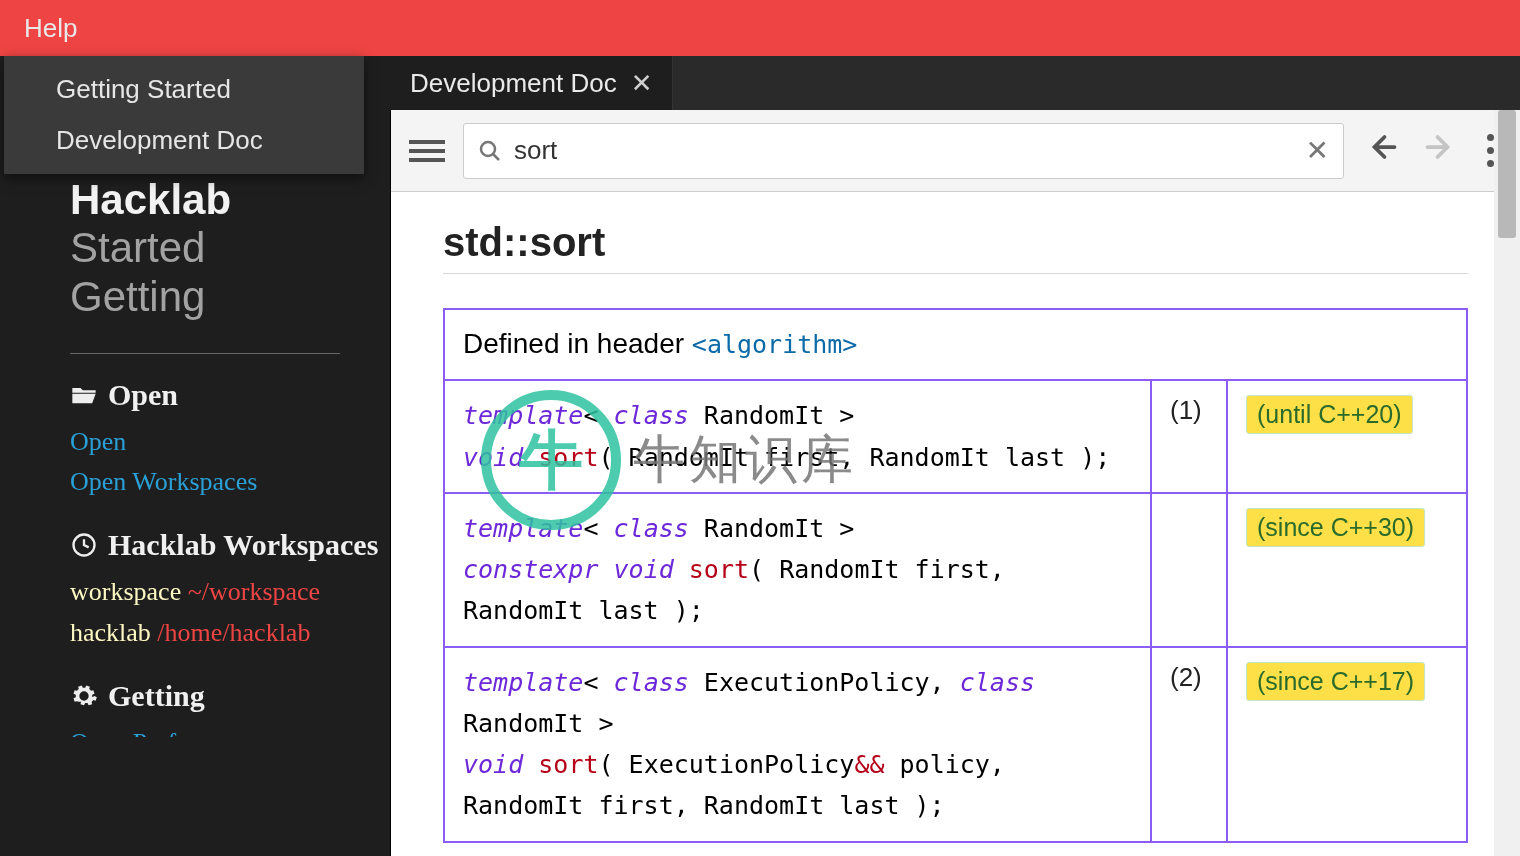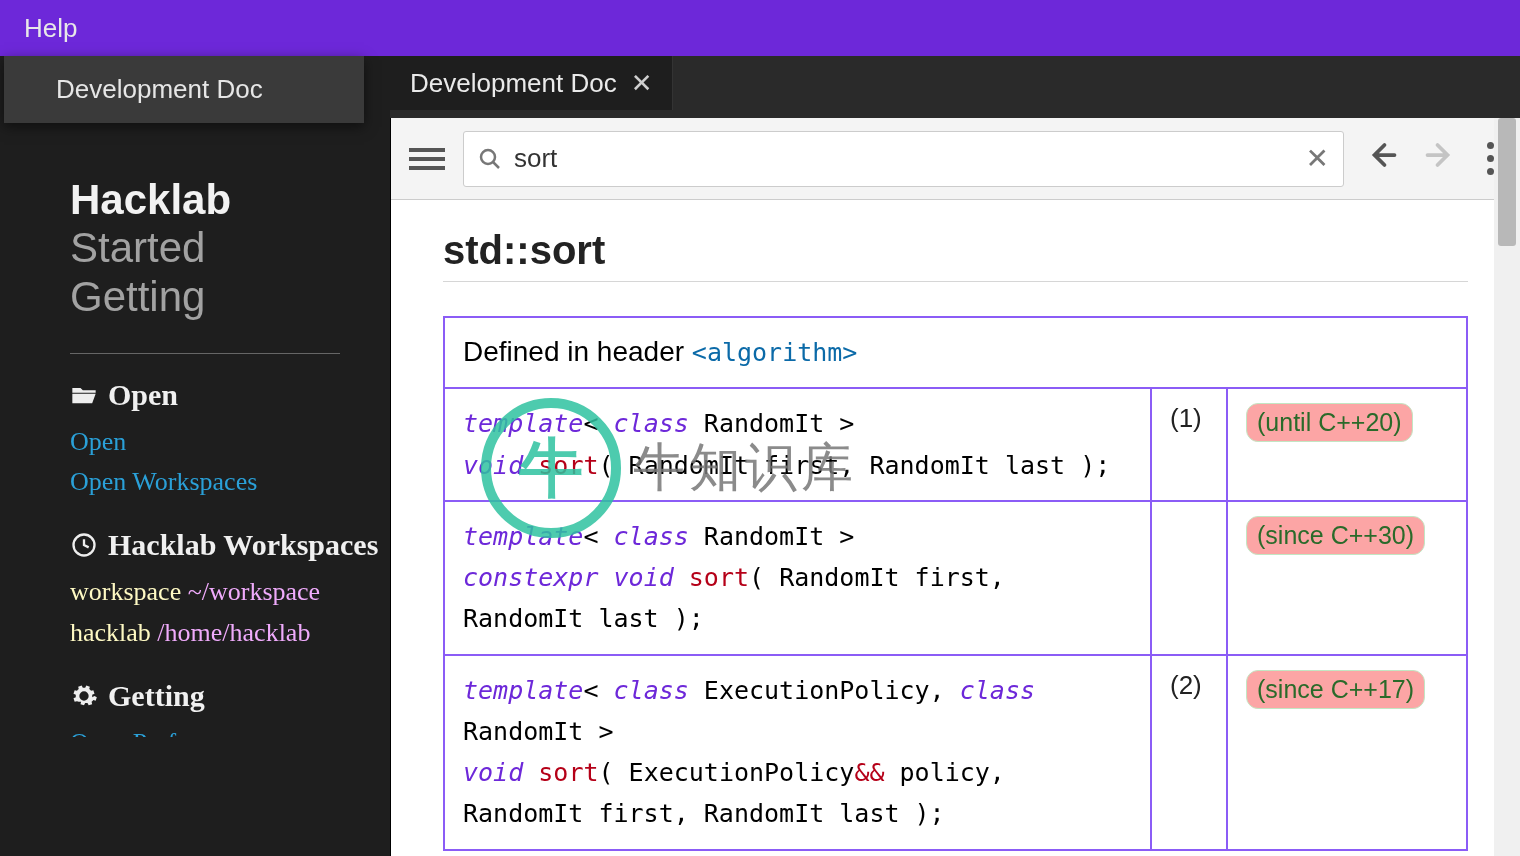--- a/index.html
+++ b/index.html
@@ -1,47 +1,47 @@
 <!DOCTYPE html>
 <html><head>
 <meta charset="utf-8">
 <style>
   * { box-sizing: border-box; margin: 0; padding: 0; }
   html, body { width: 1520px; height: 856px; font-family: -apple-system, "Helvetica Neue", Arial, sans-serif; background: #1e1e1e; overflow: hidden; }
 
   
-  .menubar { height: 56px; background: #6d28d9; display: flex; align-items: center; padding-left: 8px; }
+  .menubar { height: 56px; background: #ef4444; display: flex; align-items: center; padding-left: 8px; }
   .menubar-item { color: #e8e8e8; font-size: 26px; padding: 10px 16px; }
 
   
   .help-dropdown { position: absolute; top: 56px; left: 4px; width: 360px; background: #3a3a3a; padding: 8px 0; box-shadow: 0 4px 12px rgba(0,0,0,.5); z-index: 50;}
   .help-dropdown-item { color: #e6e6e6; font-size: 26px; padding: 10px 52px; cursor: pointer; }
 
   .main-flex { display: flex; height: 800px; }
 
   
   .sidebar { width: 390px; background: #1e1e1e; color: #ddd; padding: 120px 0 0 70px; overflow: hidden; }
   .sidebar h1 { font-size: 42px; font-weight: 700; color: #f2f2f2; line-height: 1.15; }
   .sidebar h1.sub { color: #a2a2a2; font-weight: 500;}
   .hr { border: none; border-top: 1px solid #666; width: 270px; margin: 32px 0 24px; }
   .side-h2 { font-size: 30px; font-weight: 700; color: #f0f0f0; margin-bottom: 10px; display: flex; align-items: center; gap: 10px;}
   .side-h2 svg, .side-h2 .ico { width: 28px; height: 28px; fill: #eee; }
   .side-link { color: #2aa0d8; font-size: 26px; line-height: 1.55; display: block; cursor: pointer;}
   .side-line { font-size: 26px; line-height: 1.55; }
   .side-line .link { color: #fef9c3; }
-  .side-line .path { color: #f0abfc; }
+  .side-line .path { color: #ef4444; }
   .side-group { margin-bottom: 26px; font-family: Liberation Serif, serif; }
 
   
   .rightpane { flex: 1; display: flex; flex-direction: column; background: #2a2a2a; }
   .tabbar { height: 54px; background: #2a2a2a; display: flex; }
   .tab { background: #1e1e1e; color: #eaeaea; display: flex; align-items: center; padding: 0 20px; font-size: 26px; gap: 14px; border-right: 1px solid #333; }
   .tab .close { font-size: 26px; color: #cfcfcf; cursor: pointer; }
 
-  .doc-wrap { flex:1; background:#fff; position:relative; border-left:1px solid #000; overflow:hidden;margin-top:8px; }
+  .doc-wrap { flex:1; background:#fff; position:relative; border-left:1px solid #000; overflow:hidden; }
   .doc-scroll { position:absolute; right:0; top:0; bottom:0; width:26px; background:#f0f0f0; }
   .doc-scroll-thumb { position:absolute; top:0; left:4px; width:18px; height:128px; background:#b8b8b8; border-radius:3px; }
 
   .doc-toolbar { height: 82px; background: #f4f4f4; display:flex; align-items:center; padding:0 18px; gap:18px; border-bottom:1px solid #ccc;}
   .burger { width:36px; cursor:pointer;}
   .burger div{height:4px;background:#555;margin:5px 0;}
   .searchbox { flex:1; height:56px; background:#fff; border:1px solid #ccc; border-radius:3px; display:flex; align-items:center; padding:0 14px; gap:12px; }
   .searchbox input { flex:1; border:none; outline:none; font-size:26px; color:#333; }
   .searchbox .mag { color:#777; }
   .searchbox .clear { color:#777; font-size:28px; cursor:pointer;}
@@ -51,41 +51,42 @@
   .kebab span{width:7px;height:7px;background:#555;border-radius:50%;}
 
   .doc-body { padding: 28px 52px; }
   .doc-h1 { font-size: 40px; font-weight:700; color:#222; border-bottom:1px solid #d6d6d6; padding-bottom:8px; width:100%; }
 
   table.sig { width:100%; border-collapse:collapse; margin-top:34px; font-size:25px; }
   table.sig td { border:2px solid #8b5cf6; padding:14px 18px; vertical-align:top; }
   table.sig td.header-row { font-size:28px; }
   table.sig td.num { width:76px; text-align:left; font-size:26px; color:#222;}
   table.sig td.tag { width:240px; }
-  .pill { background:#fca5a5; border:1px solid #c3e6c3; color:#2a6a2a; padding:4px 10px; border-radius:12px; font-size:25px; display:inline-block;}
+  .pill { background:#fde047; border:1px solid #c3e6c3; color:#2a6a2a; padding:4px 10px; border-radius:3px; font-size:25px; display:inline-block;}
 
   code, .code { font-family: "DejaVu Sans Mono","Menlo",monospace; font-size:25px; line-height:1.65; }
   .kw-blue{color:#6d28d9;font-style:italic;}
   .kw-red{color:#b50018;}
   .hdr-link{color:#0b6aa8;}
 
   
   .watermark { position:absolute; left:90px; top:280px; pointer-events:none; opacity:.85; display:flex; align-items:center; gap:12px; z-index:5;}
   .watermark .circle{width:140px;height:140px;border:10px solid #2fc2a0;border-radius:50%;display:flex;align-items:center;justify-content:center;}
   .watermark .bull{color:#2fc2a0;font-size:64px;font-weight:700;}
   .watermark .txt{font-size:52px;color:#777;letter-spacing:4px;}
 </style>
 </head>
 <body>
 
 <div class="menubar">
   <div class="menubar-item">Help</div>
 </div>
 
 <div class="help-dropdown">
+  <div class="help-dropdown-item">Getting Started</div>
   <div class="help-dropdown-item">Development Doc</div>
 </div>
 
 <div class="main-flex">
   <aside class="sidebar">
     <h1>Hacklab</h1>
     <h1 class="sub">Started</h1>
     <h1 class="sub">Getting</h1>
     <hr class="hr">
     <div class="side-group">

